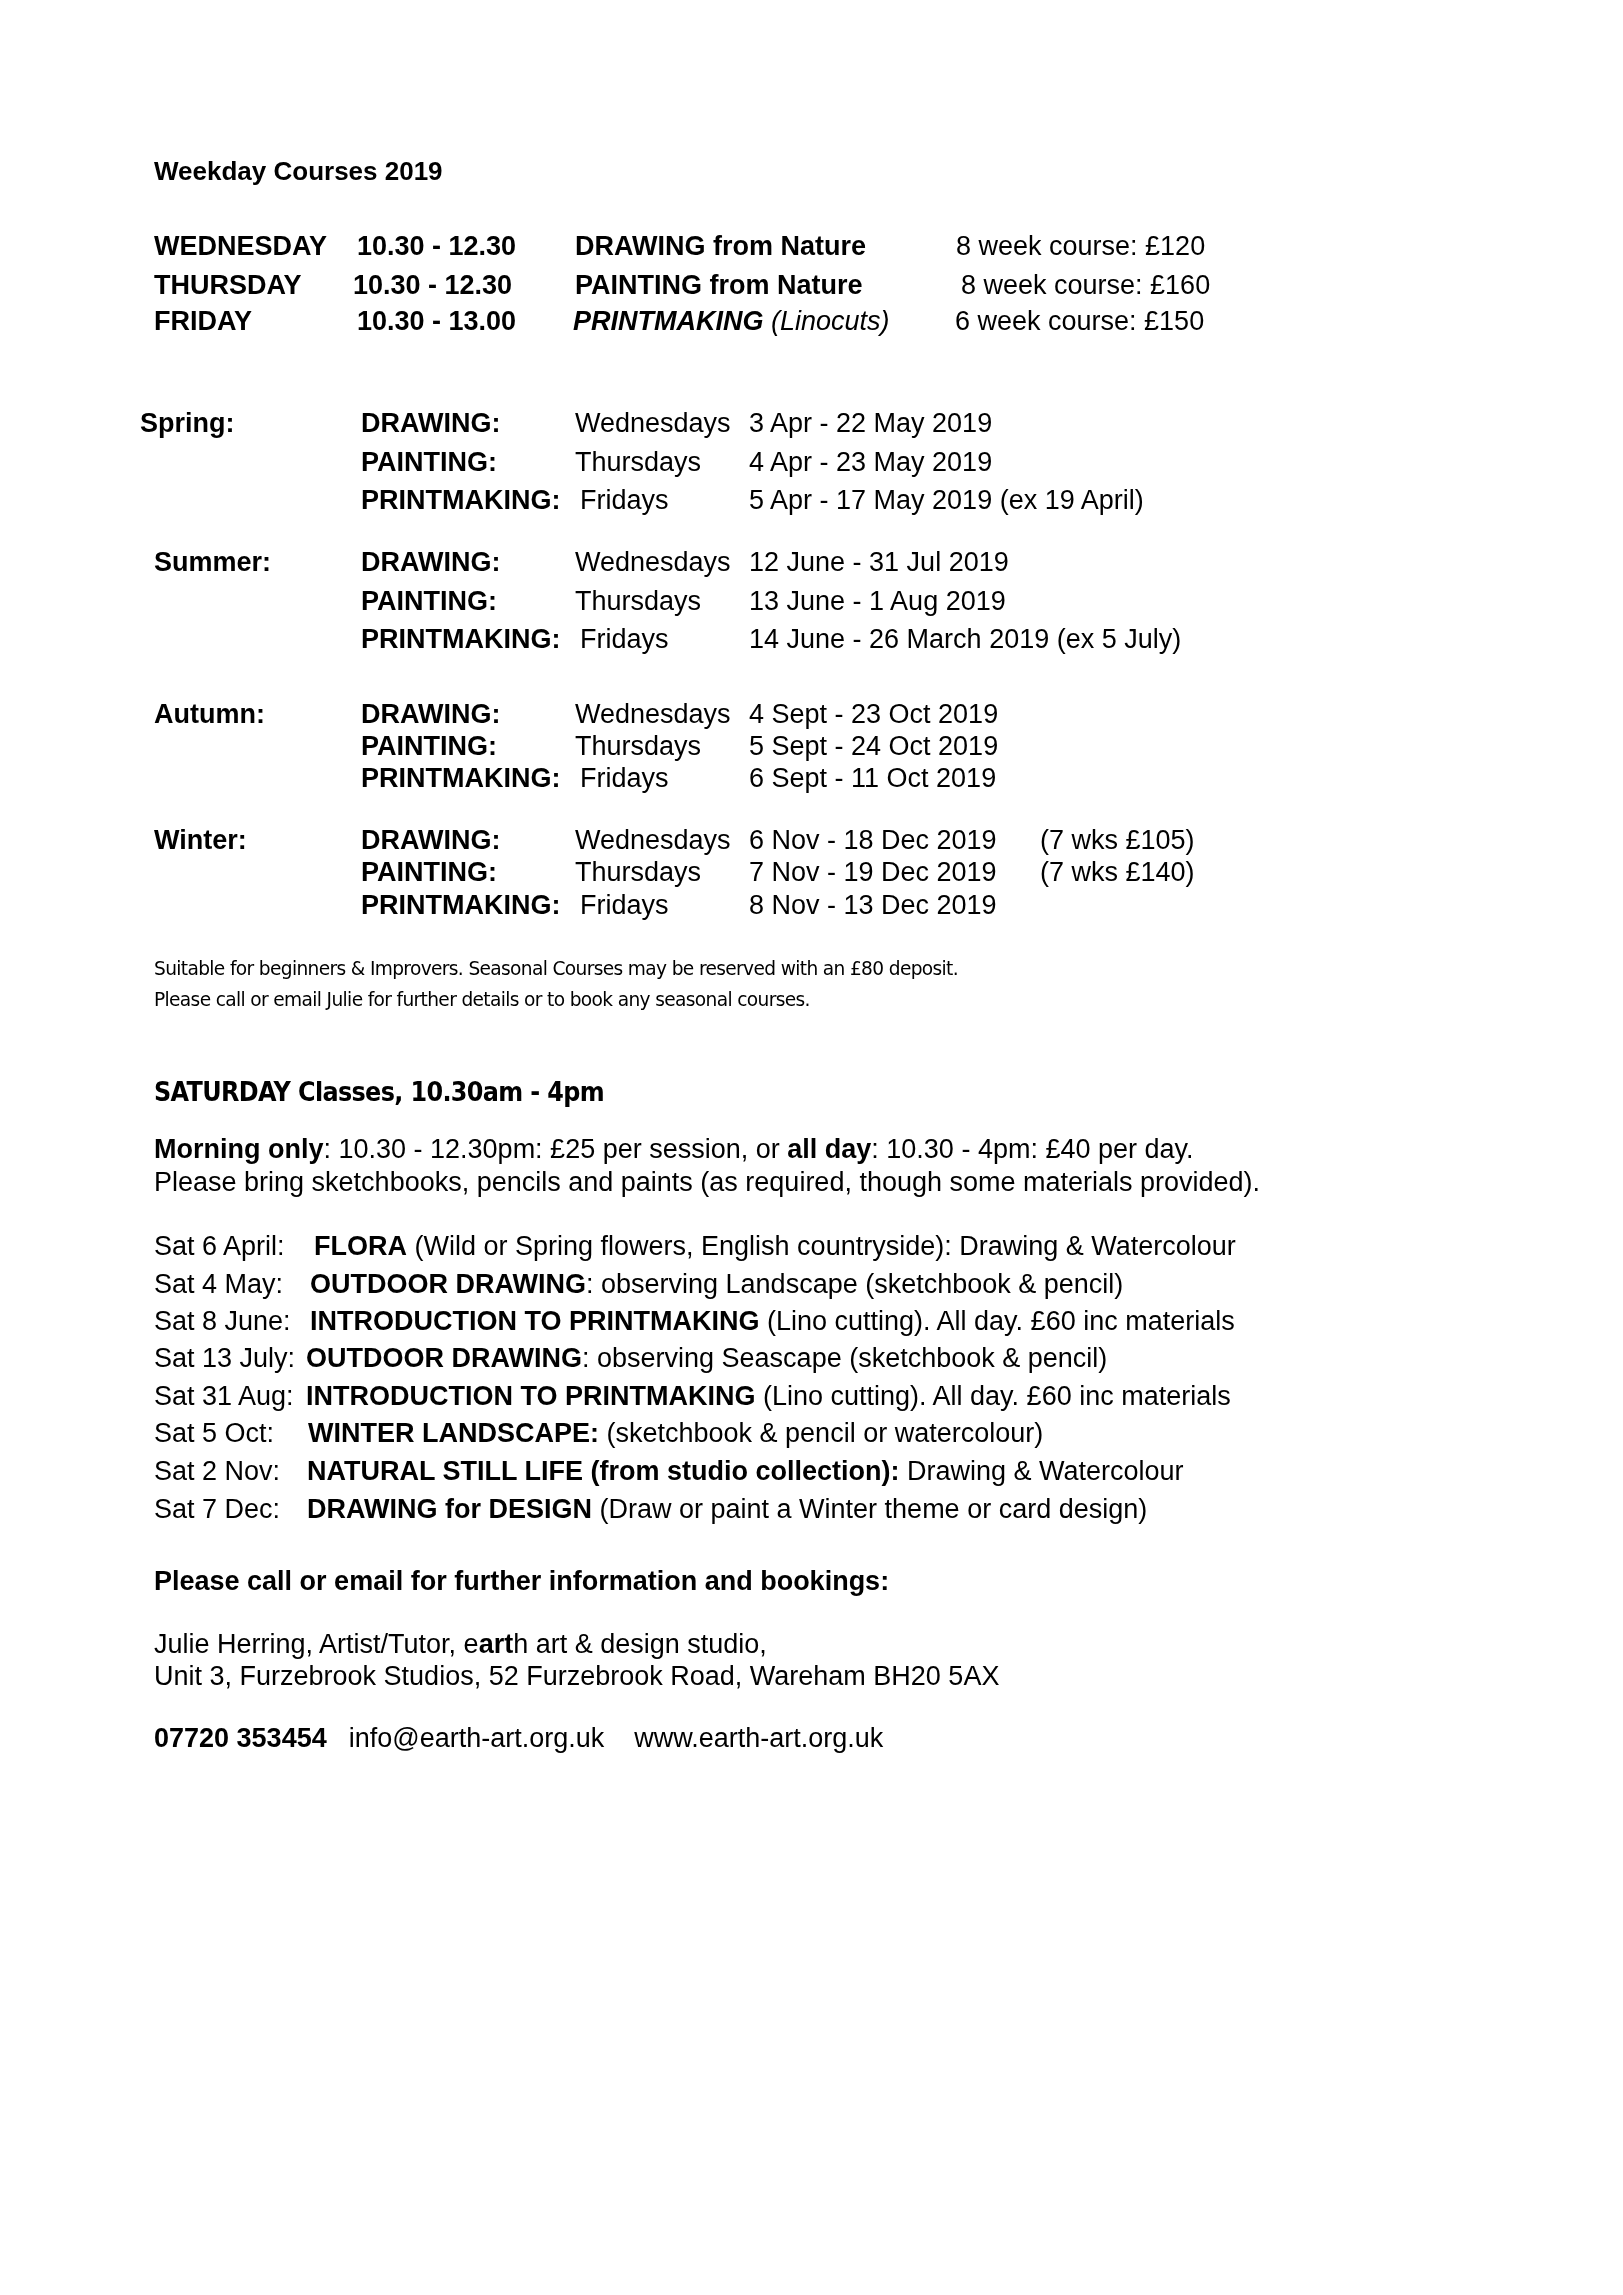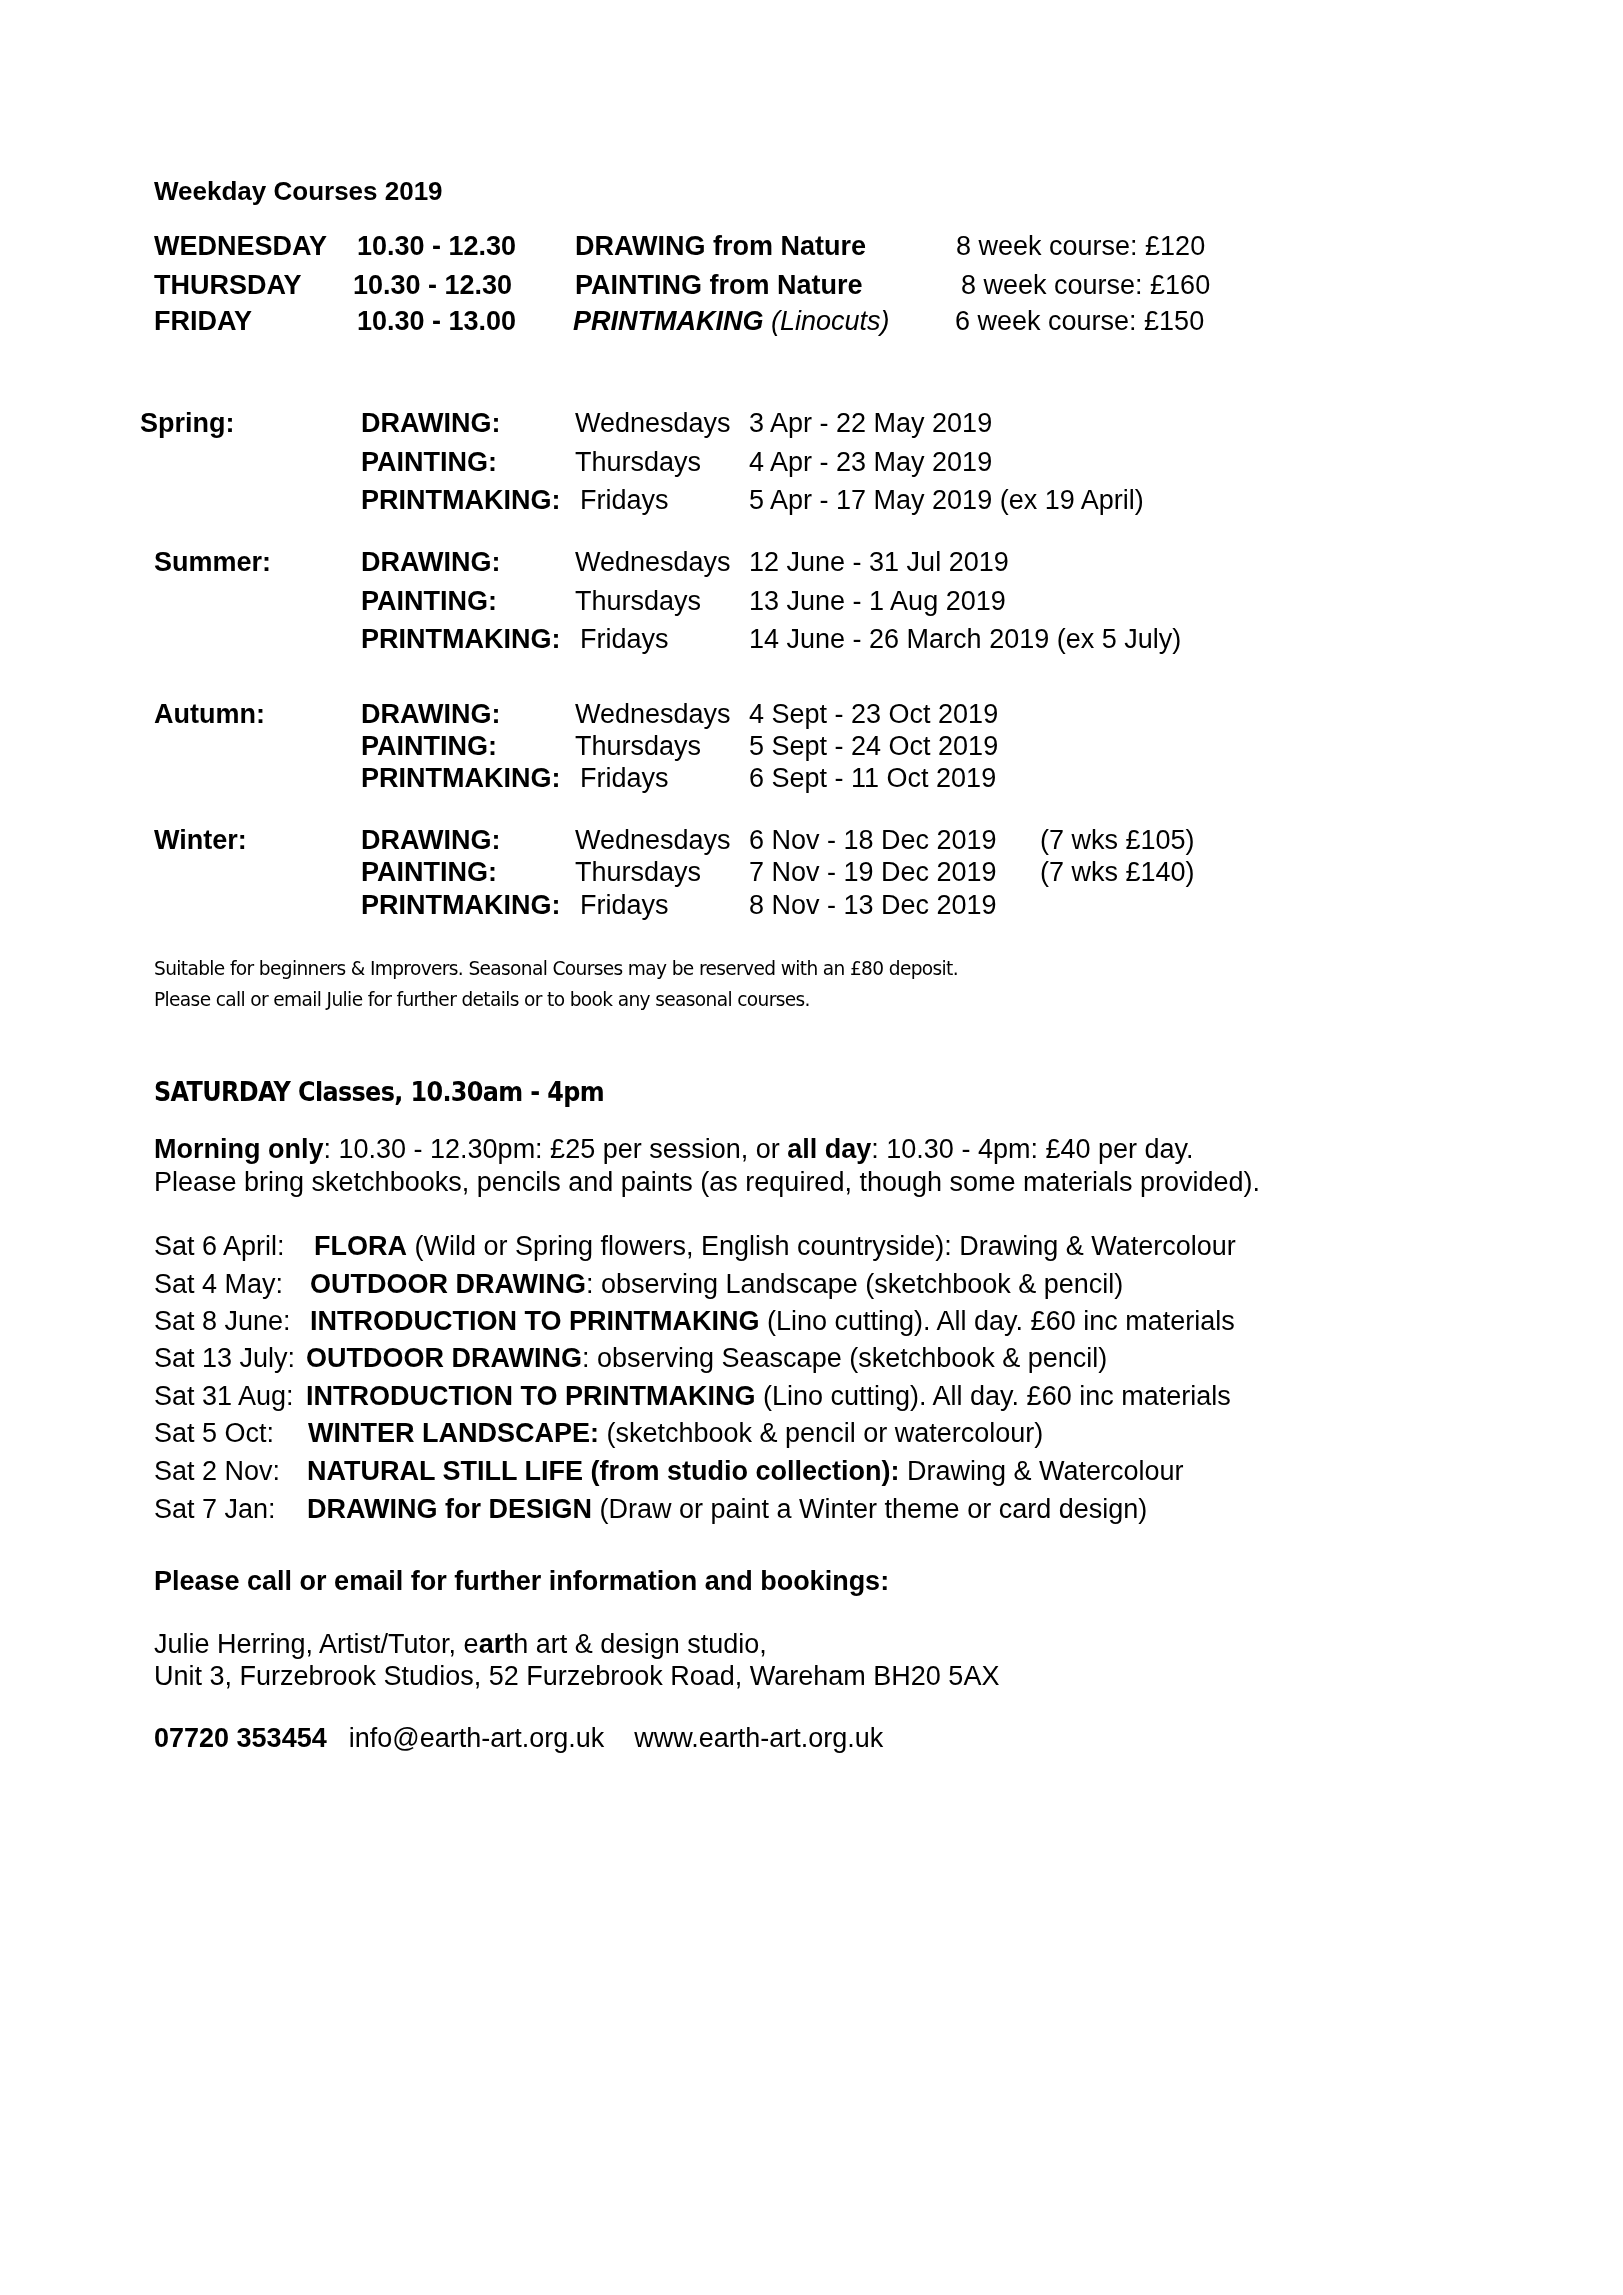--- a/index.html
+++ b/index.html
@@ -1,19 +1,19 @@
 <!DOCTYPE html>
 <html style="font-size:10.5px"><head>
 <meta charset="utf-8">
 <style>
   html, body { margin:0; padding:0; background:#ffffff; }
   body { width:1623px; height:2295px; position:relative; overflow:hidden;
          font-family:"Liberation Sans", sans-serif; color:#000; }
   .ln { position:absolute; white-space:nowrap; line-height:1; transform:translateY(-50%); }
-  .f38 { font-size:26px;margin-top:20px; }
+  .f38 { font-size:26px; }
   .f41 { font-size:27px; }
   .b { font-weight:bold; }
   .cal { font-family:"DejaVu Sans", sans-serif; font-size:20px; letter-spacing:-0.7px; transform:translateY(-50%) scaleX(0.93); transform-origin:left center; }
   .calh { font-family:"DejaVu Sans", sans-serif; font-weight:bold; font-size:26px; letter-spacing:-0.7px; transform:translateY(-50%) scaleX(0.92); transform-origin:left center; }
 </style>
 </head>
 <body>
 
 <div class="ln f38 b" style="left:154px; top:171px;">Weekday Courses 2019</div>
 
@@ -118,21 +118,21 @@
   </div>
   <div>
     <div class="ln f41" style="left:154px; top:1433px;">Sat 5 Oct:</div>
     <div class="ln f41" style="left:308px; top:1433px;"><b>WINTER LANDSCAPE:</b><span> (sketchbook &amp; pencil or watercolour)</span></div>
   </div>
   <div>
     <div class="ln f41" style="left:154px; top:1471px;">Sat 2 Nov:</div>
     <div class="ln f41" style="left:307px; top:1471px;"><b>NATURAL STILL LIFE (from studio collection):</b><span> Drawing &amp; Watercolour</span></div>
   </div>
   <div>
-    <div class="ln f41" style="left:154px; top:1509px;">Sat 7 Jan:</div>
+    <div class="ln f41" style="left:154px; top:1509px;">Sat 7 Dec:</div>
     <div class="ln f41" style="left:307px; top:1509px;"><b>DRAWING for DESIGN</b><span> (Draw or paint a Winter theme or card design)</span></div>
   </div>
 </div>
 
 <div class="ln f41 b" style="left:154px; top:1581px;">Please call or email for further information and bookings:</div>
 <div class="ln f41" style="left:154px; top:1644px;"><span>Julie Herring, Artist/Tutor, </span><span><span>e</span><b>art</b><span>h art &amp; design studio,</span></span></div>
 <div class="ln f41" style="left:154px; top:1676px;">Unit 3, Furzebrook Studios, 52 Furzebrook Road, Wareham BH20 5AX</div>
 <div class="ln f41" style="left:154px; top:1738px;">
   <b>07720 353454</b><span style="display:inline-block; width:22px;"></span><span>info@earth-art.org.uk</span><span style="display:inline-block; width:30px;"></span><span>www.earth-art.org.uk</span>
 </div>

